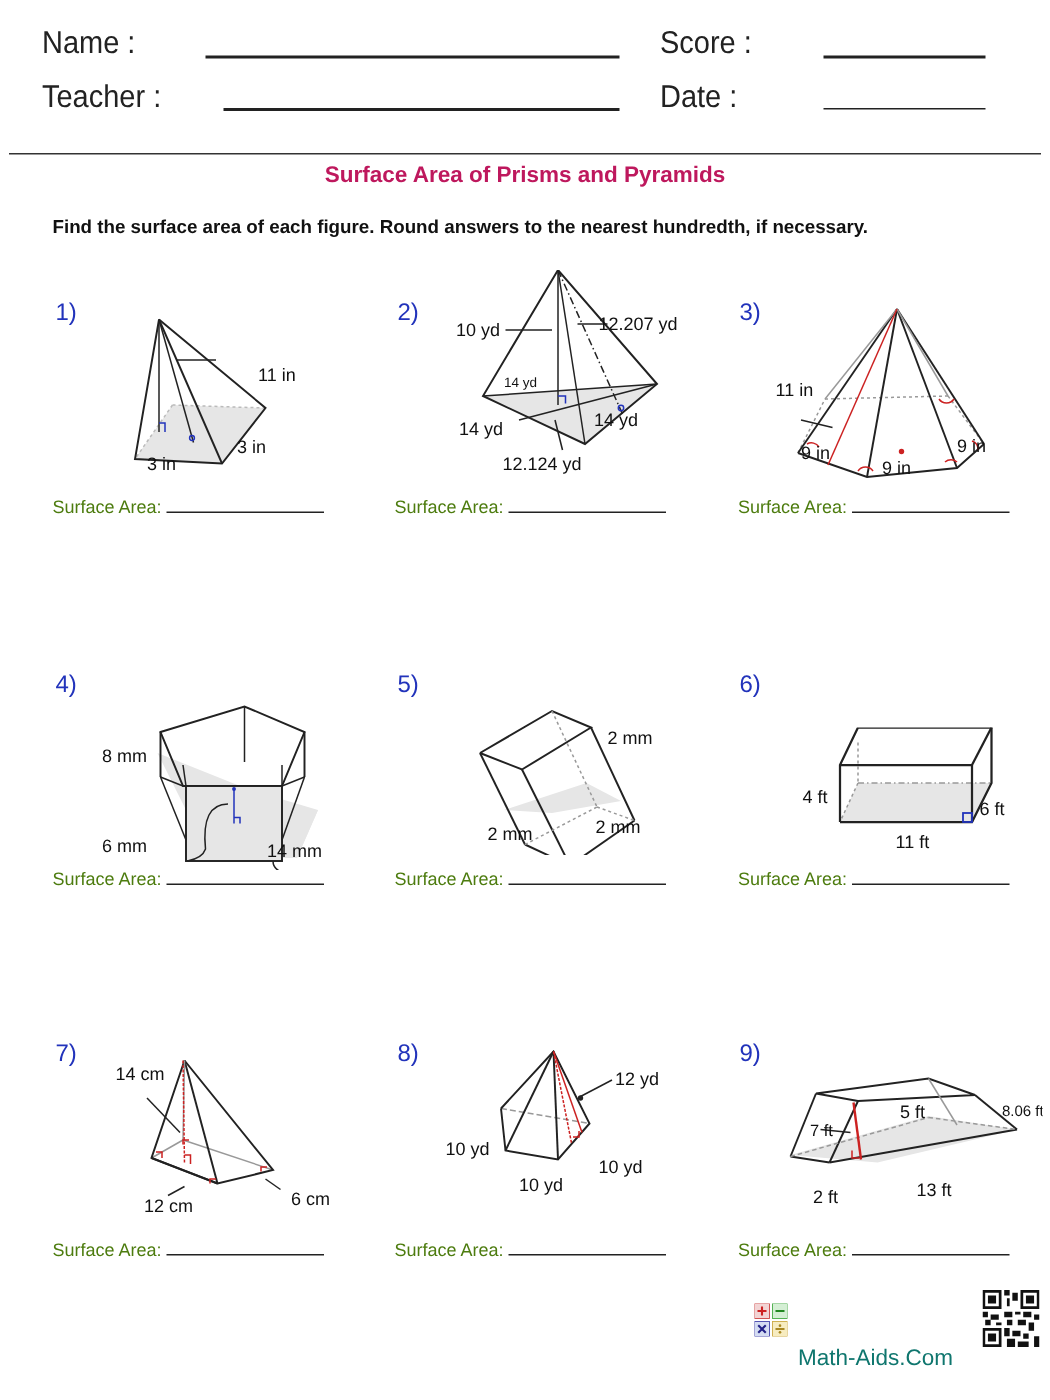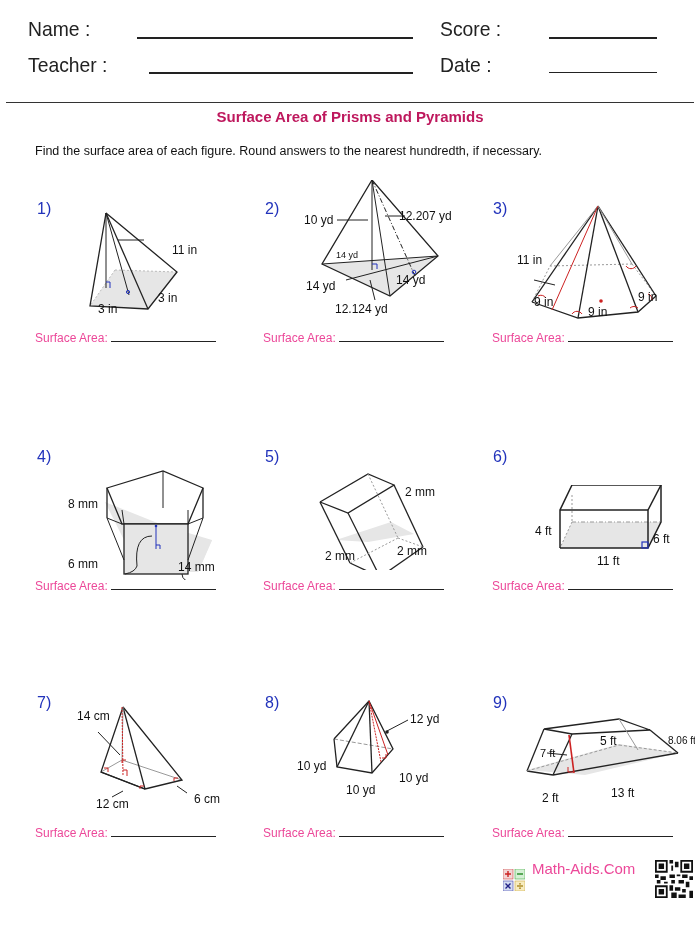--- a/index.html
+++ b/index.html
@@ -1,27 +1,27 @@
 <!DOCTYPE html>
 <html><head>
 <meta charset="utf-8">
 <style>
   html,body{margin:0;padding:0;background:#fff;}
   body{width:700px;height:933px;position:relative;overflow:hidden;font-family:"Liberation Sans",sans-serif;color:#111;}
   .hdr-label{position:absolute;font-size:21px;color:#222;transform:scaleX(0.92);transform-origin:left center;}
   .hdr-line{position:absolute;height:0;border-top:2px solid #222;}
   .rule{position:absolute;left:6px;right:6px;top:102px;border-top:1.5px solid #333;}
   .title{position:absolute;left:0;right:0;top:108px;text-align:center;font-weight:bold;font-size:15px;color:#be185d;}
-  .instr{position:absolute;left:35px;top:144px;font-weight:normal;font-size:12.5px;color:#111;}
+  .instr{position:absolute;left:35px;top:144px;font-weight:bold;font-size:12.5px;color:#111;}
   .qnum{position:absolute;font-size:16px;color:#2233bb;}
   .fig{position:absolute;}
   .fig text{font-family:"Liberation Sans",sans-serif;font-size:12px;fill:#111;}
-  .sa{position:absolute;font-size:12px;color:#ec4899;text-align:center;}
+  .sa{position:absolute;font-size:12px;color:#4d7c0f;text-align:center;}
   .sa .blank{display:inline-block;width:105px;border-bottom:1px solid #222;margin-left:3px;vertical-align:baseline;height:11px;}
-  .footer-brand{position:absolute;left:532px;top:860px;font-size:15px;color:#ec4899;}
+  .footer-brand{position:absolute;left:532px;top:897px;font-size:15px;color:#0f766e;}
   .logo{position:absolute;left:503px;top:869px;width:22px;height:22px;}
   .qr{position:absolute;left:655px;top:860px;width:38px;height:38px;}
 </style>
 </head>
 <body>
 
 <div class="hdr-label" style="left:28px;top:17px;">Name :</div>
 <div class="hdr-line" style="left:137px;width:276px;top:37px;"></div>
 <div class="hdr-label" style="left:28px;top:53px;">Teacher :</div>
 <div class="hdr-line" style="left:149px;width:264px;top:72px;"></div>

